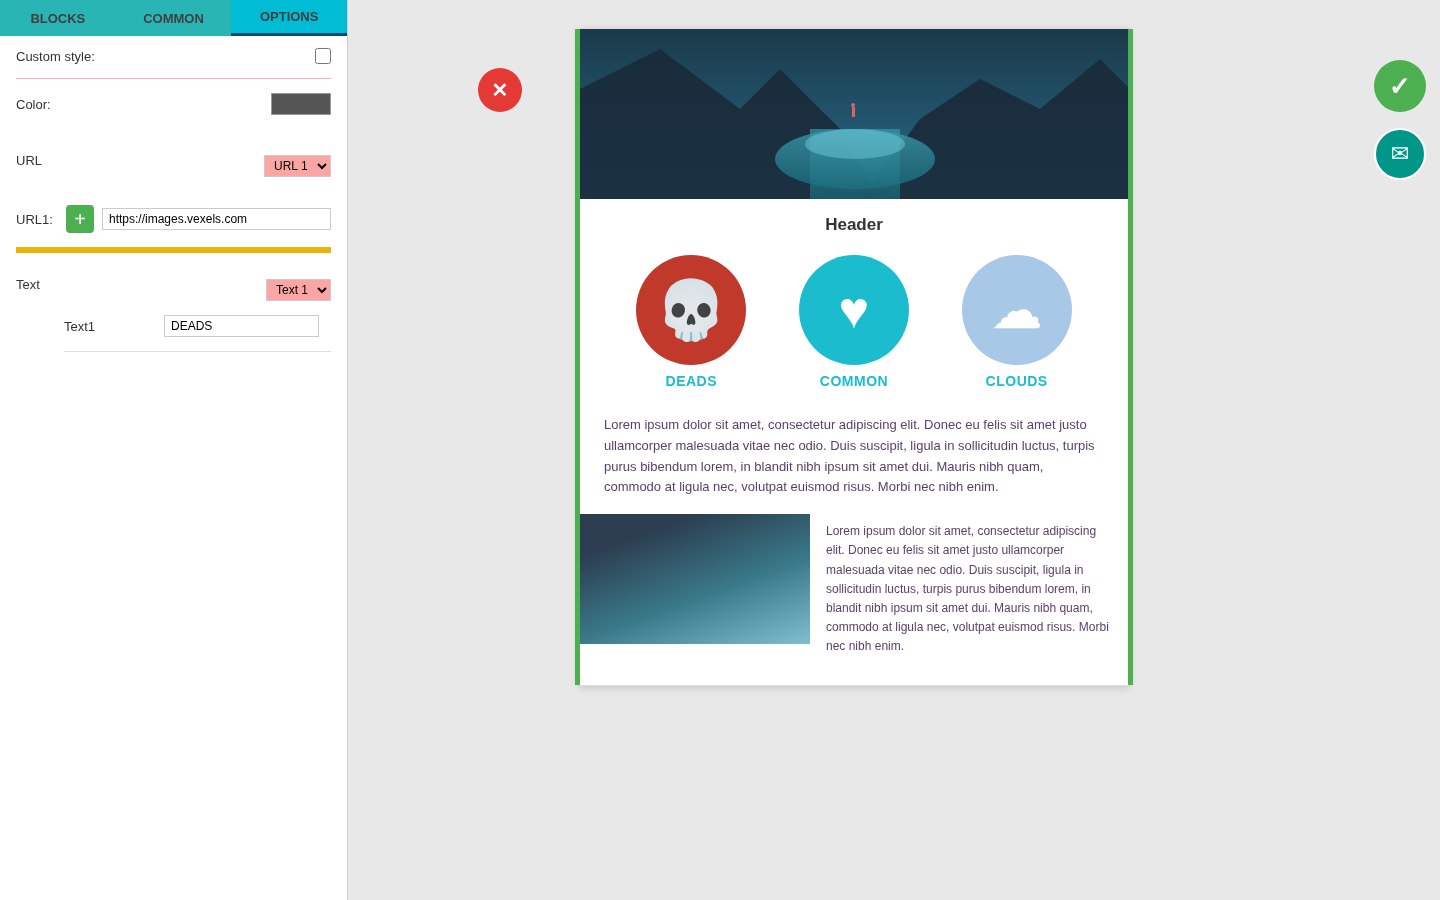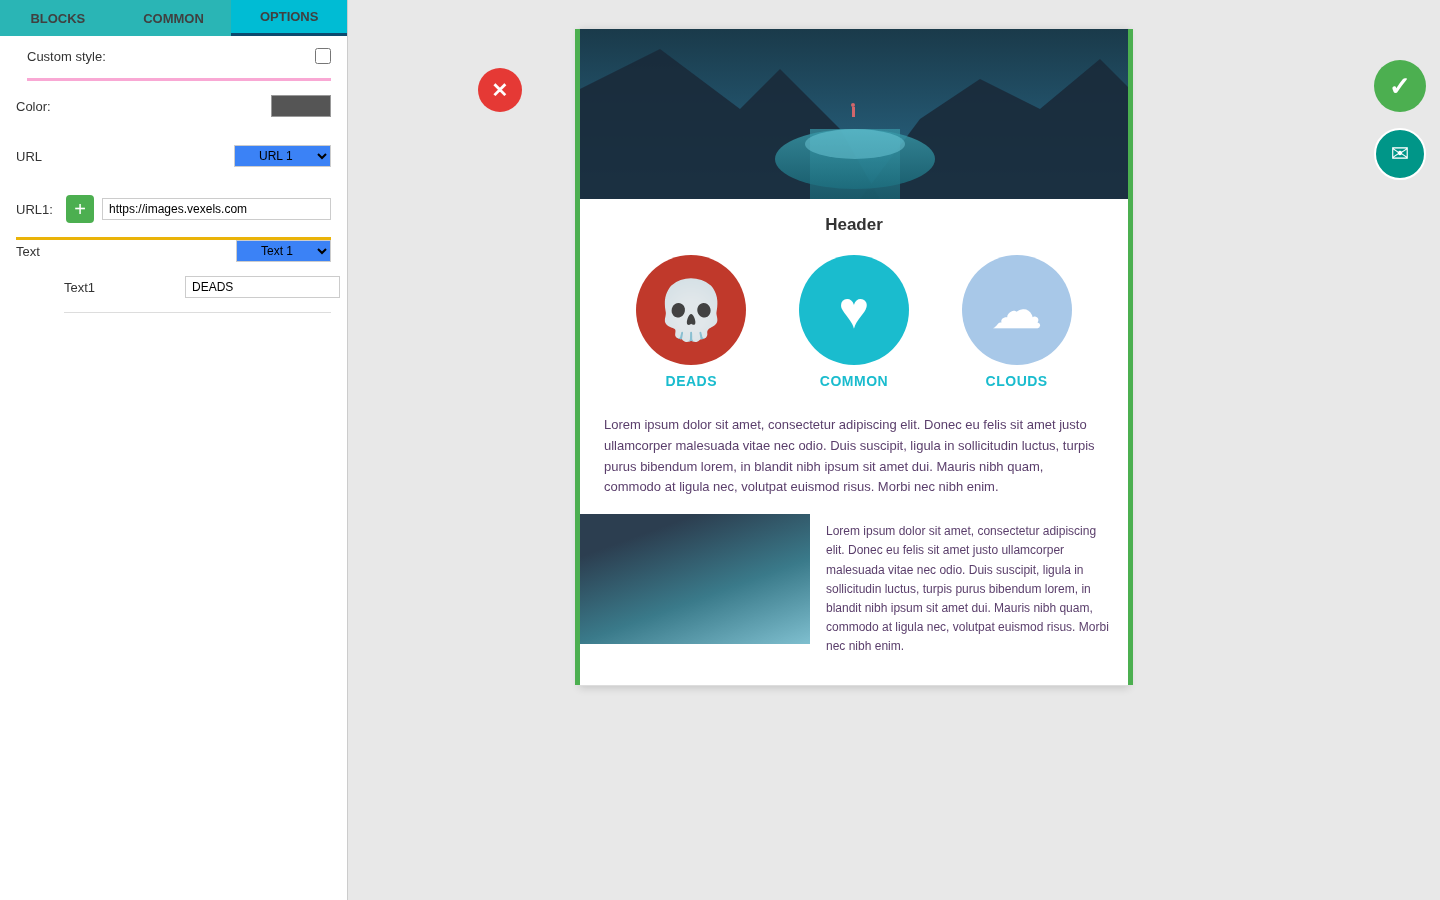--- a/index.html
+++ b/index.html
@@ -35,22 +35,21 @@
       padding: 12px 16px;
       flex: 1;
     }
     .field-row {
       display: flex;
       align-items: center;
       margin-bottom: 14px;
       padding-bottom: 14px;
     }
     .field-row.bordered {
-      border-bottom: 3px solid #f9a8d4;
-      margin-left: 11px;
+      border-bottom: 1px solid #f9a8d4;
     }
     .field-label {
       font-size: 13px;
       color: #333;
       min-width: 100px;
     }
     .field-value {
       margin-left: auto;
       display: flex;
       align-items: center;
@@ -64,31 +63,33 @@
       width: 60px;
       height: 22px;
       border: 1px solid #999;
       background: #555;
       cursor: pointer;
     }
     .color-box-white {
       background: #fff;
     }
     .select-input {
-      padding: 2px 20px;
+      padding: 2px 5px;
       font-size: 12px;
       border: 1px solid #ccc;
-      background: #3b82f6;
-      cursor: pointer;
+      background: #fca5a5;
+      cursor: pointer;
+      margin-top: 12px;
     }
     .url1-row {
       display: flex;
       align-items: center;
+      margin-bottom: 14px;
       padding-bottom: 14px;
-      border-bottom: 3px solid #eab308;
+      border-bottom: 6px solid #eab308;
     }
     .url1-label {
       font-size: 13px;
       color: #333;
       min-width: 50px;
     }
     .plus-btn {
       width: 28px;
       height: 28px;
       background: #4caf50;
@@ -104,21 +105,20 @@
     .url-text-input {
       flex: 1;
       border: 1px solid #ccc;
       padding: 3px 6px;
       font-size: 12px;
     }
     .text-field-row {
       display: flex;
       align-items: center;
       margin-bottom: 14px;
-      gap: 21px;
     }
     .text-input-field {
       border: 1px solid #ccc;
       padding: 3px 6px;
       font-size: 12px;
       width: 155px;
     }
 
     
     .center-area {

